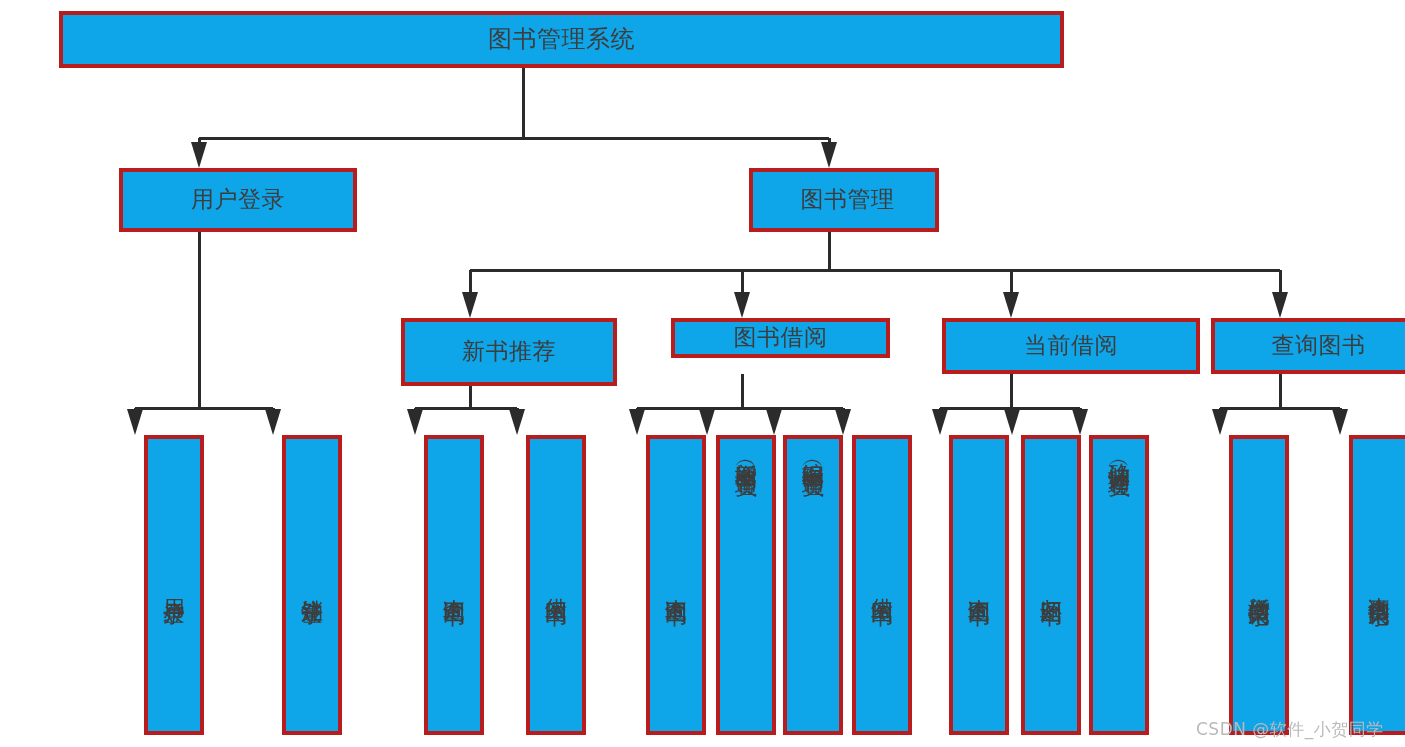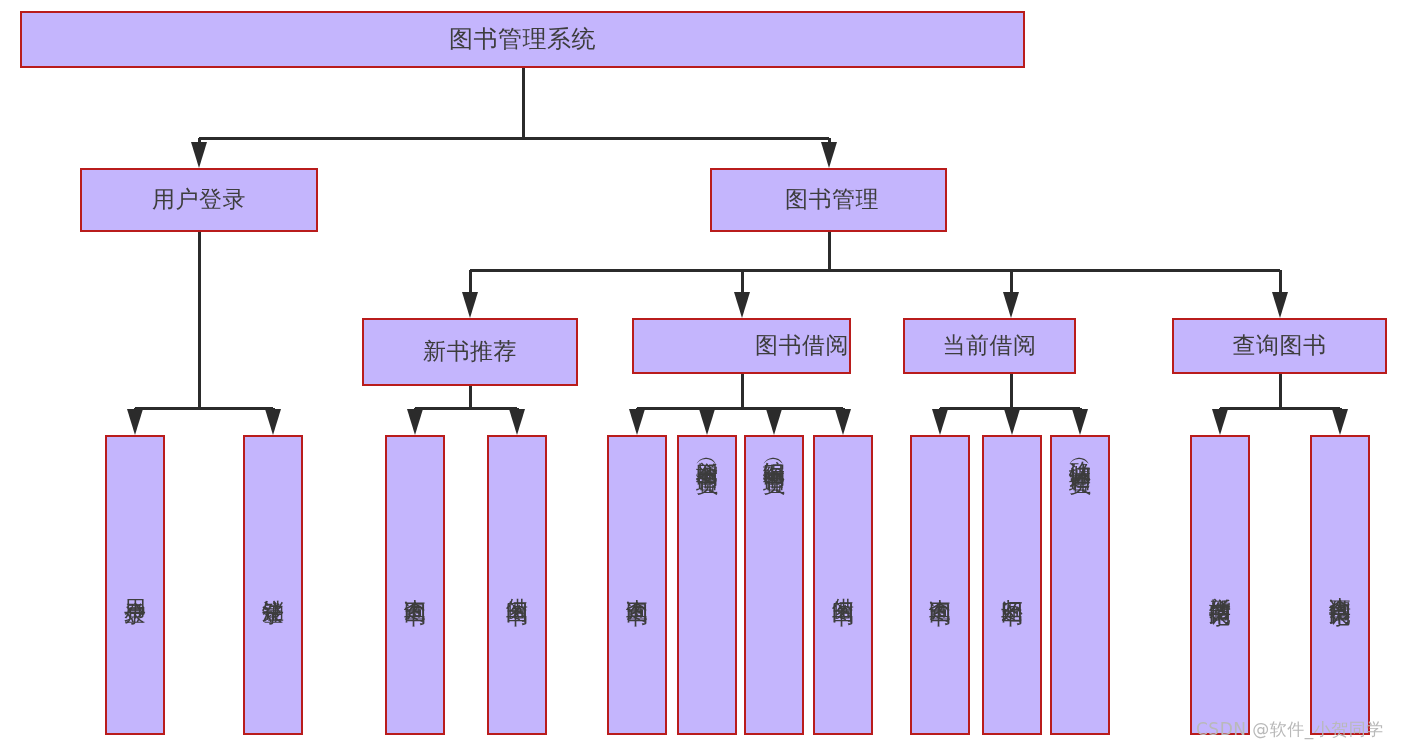--- a/index.html
+++ b/index.html
@@ -21,26 +21,27 @@
     position: absolute;
     left: 0;
     top: 0;
     width: 1405px;
     height: 747px;
     pointer-events: none;
   }
   .node {
     position: absolute;
     box-sizing: border-box;
-    background: #c4b5fd;
-    border: 2px solid #b91c1c;
+    background: #0ea5e9;
+    border: 4px solid #b91c1c;
     display: flex;
     align-items: center;
     justify-content: center;
     overflow: hidden;
+    margin-left: 39px;
   }
   .node .label {
     color: #3d3d3d;
     line-height: 1.12;
     text-align: center;
     white-space: pre-wrap;
   }
   
   .node.horiz .label {
     font-size: 23px;
@@ -132,30 +133,30 @@
       <line x1="1340" y1="408" x2="1340" y2="411" stroke="#2b2b2b" stroke-width="3" shape-rendering="crispEdges"></line>
       <polygon points="1332,409 1348,409 1340,435" fill="#2b2b2b"></polygon>
     </svg>
   <div id="nodes-layer">
       <div class="node horiz root" style="left: 20px; top: 11px; width: 1005px; height: 57px;">
         <span class="label">图书管理系统</span>
       </div>
       <div class="node horiz" style="left: 80px; top: 168px; width: 238px; height: 64px;">
         <span class="label">用户登录</span>
       </div>
-      <div class="node horiz" style="left: 710px; top: 168px; width: 237px; height: 64px; padding-left: 7px;">
+      <div class="node horiz" style="left: 710px; top: 168px; width: 190px; height: 64px; padding-left: 7px;">
         <span class="label">图书管理</span>
       </div>
       <div class="node horiz" style="left: 362px; top: 318px; width: 216px; height: 68px;">
         <span class="label">新书推荐</span>
       </div>
-      <div class="node horiz" style="left: 632px; top: 318px; width: 219px; height: 56px; justify-content: flex-end;">
+      <div class="node horiz" style="left: 632px; top: 318px; width: 219px; height: 40px;">
         <span class="label">图书借阅</span>
       </div>
-      <div class="node horiz" style="left: 903px; top: 318px; width: 173px; height: 56px;">
+      <div class="node horiz" style="left: 903px; top: 318px; width: 258px; height: 56px;">
         <span class="label">当前借阅</span>
       </div>
       <div class="node horiz" style="left: 1172px; top: 318px; width: 215px; height: 56px;">
         <span class="label">查询图书</span>
       </div>
       <div class="node vert centered" style="left: 105px; top: 435px; width: 60px; height: 300px;">
         <span class="label">用户登录</span>
       </div>
       <div class="node vert centered" style="left: 243px; top: 435px; width: 60px; height: 300px;">
         <span class="label">注销登录</span>

